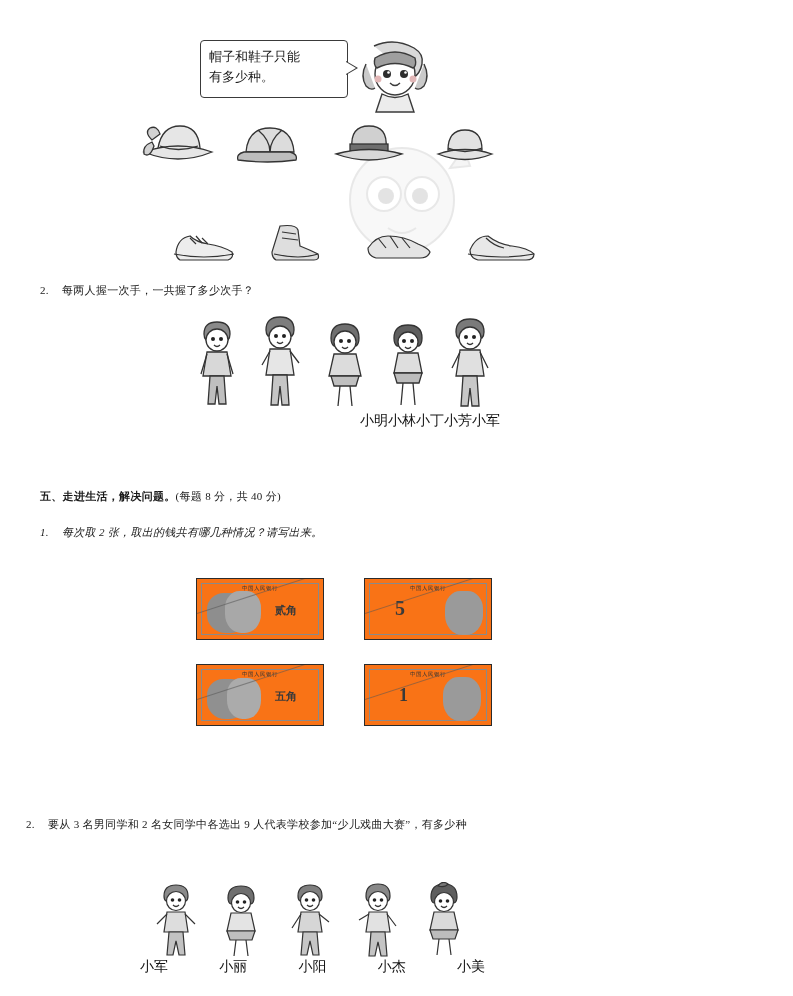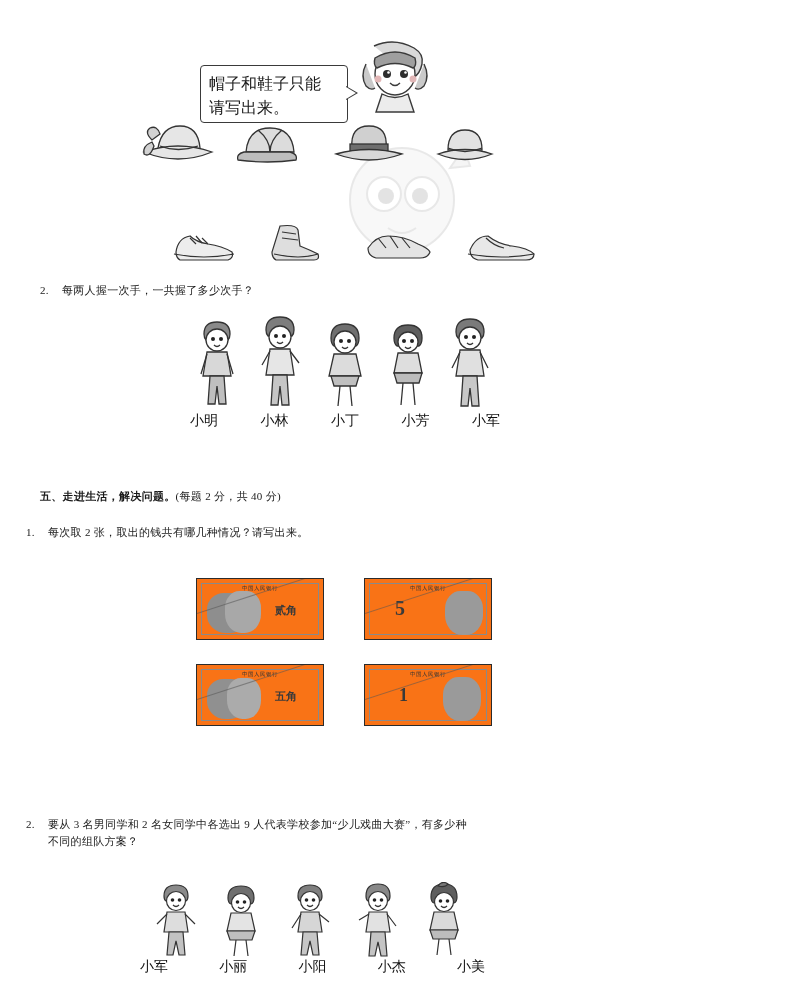--- a/index.html
+++ b/index.html
@@ -46,24 +46,23 @@
   .bubble {
     position: absolute;
     left: 0; top: 4px;
     width: 148px;
     height: 58px;
     border: 1.4px solid #3a3a3a;
     border-radius: 4px;
     background: #fff;
     padding: 6px 8px;
     box-sizing: border-box;
-    font-size: 16px;
+    font-size: 13px;
     line-height: 1.5;
     color: #1a1a1a;
-    margin-top: 25px;
   }
   .bubble:after {
     content: "";
     position: absolute;
     right: -11px;
     top: 20px;
     width: 0; height: 0;
     border-top: 7px solid transparent;
     border-bottom: 7px solid transparent;
     border-left: 12px solid #3a3a3a;
@@ -107,21 +106,21 @@
     left: 190px;
     top: 312px;
     width: 310px;
     height: 100px;
   }
   .kids-labels-1 {
     left: 190px;
     top: 412px;
     width: 310px;
     display: flex;
-    justify-content: space-between;
+    justify-content: flex-end;
     font-size: 14px;
   }
 
   .money-grid {
     left: 196px;
     top: 578px;
     width: 300px;
     height: 150px;
   }
   .note {
@@ -183,21 +182,21 @@
   }
 </style>
 </head>
 <body>
 
 <div class="page">
 
   <div class="abs bubble-wrap">
     <div class="bubble">
       <div>帽子和鞋子只能</div>
-      <div>请写出来。</div>
+      <div>有多少种。</div>
     </div>
     <svg class="abs" style="left:152px; top:0;" width="86" height="78" viewBox="0 0 86 78">
       <g fill="none" stroke="#3a3a3a" stroke-width="1.4">
         <path d="M22 10 q20 -9 40 2 q10 6 8 16 q-2 10 -9 14" fill="#d9d9d9"></path>
         <ellipse cx="43" cy="38" rx="20" ry="21" fill="#fff"></ellipse>
         <path d="M23 22 q20 -12 40 0 q2 8 -2 10 q-18 -9 -36 0 q-4 -3 -2 -10z" fill="#9f9f9f" stroke="#3a3a3a"></path>
         <circle cx="35" cy="38" r="4" fill="#2d2d2d" stroke="none"></circle>
         <circle cx="52" cy="38" r="4" fill="#2d2d2d" stroke="none"></circle>
         <circle cx="36.5" cy="36.5" r="1.3" fill="#fff" stroke="none"></circle>
         <circle cx="53.5" cy="36.5" r="1.3" fill="#fff" stroke="none"></circle>
@@ -365,24 +364,24 @@
 
   <div class="abs kids-labels-1">
     <span>小明</span>
     <span>小林</span>
     <span>小丁</span>
     <span>小芳</span>
     <span>小军</span>
   </div>
 
   <div class="abs qtext" style="left:40px; top:488px; width:700px;">
-    <span class="bold">五、走进生活，解决问题。</span><span>(每题 2 分，共 40 分)</span>
-  </div>
-
-  <div class="abs qtext" style="left:26px; top:524px; width:720px;">
+    <span class="bold">五、走进生活，解决问题。</span><span>(每题 8 分，共 40 分)</span>
+  </div>
+
+  <div class="abs qtext" style="left:40px; top:524px; width:720px;font-style:italic;">
     <span class="qnum">1.</span><span>每次取 2 张，取出的钱共有哪几种情况？请写出来。</span>
   </div>
 
   <div class="abs money-grid">
 
     <div class="note" style="left:0; top:0; width:128px; height:62px;">
       <div class="inner-line"></div>
       <div class="cn-top">中国人民银行</div>
       <div class="portrait" style="left:10px; top:14px; width:42px; height:40px; background:#8e8e8e;"></div>
       <div class="portrait" style="left:28px; top:12px; width:36px; height:42px; background:#a8a8a8;"></div>
@@ -412,23 +411,20 @@
       <div class="cn-top">中国人民银行</div>
       <div class="portrait" style="right:10px; top:12px; width:38px; height:44px; background:#9a9a9a;"></div>
       <div class="denom" style="left:34px; top:20px; font-size:18px;">1</div>
       <div class="slash"></div>
     </div>
   </div>
 
   <div class="abs qtext" style="left:26px; top:816px; width:740px;">
     <div>
       <span class="qnum">2.</span><span>要从 3 名男同学和 2 名女同学中各选出 9 人代表学校参加“少儿戏曲大赛”，有多少种</span>
-    </div>
-    <div style="padding-left:22px;">
-      <span>不同的组队方案？</span>
     </div>
   </div>
 
   <div class="abs kids-row-2">
     <svg class="abs" style="left:0; top:2px;" width="56" height="76" viewBox="0 0 56 76">
       <g stroke="#333" stroke-width="1.2" fill="#efefef">
         <path d="M16 14 q0 -11 12 -11 q12 0 12 11 q0 4 -2 5 h-20 q-2 -1 -2 -5z" fill="#8a8a8a"></path>
         <circle cx="28" cy="19" r="9.5" fill="#fff"></circle>
         <circle cx="24.5" cy="18" r="1.8" fill="#222" stroke="none"></circle>
         <circle cx="31.5" cy="18" r="1.8" fill="#222" stroke="none"></circle>

